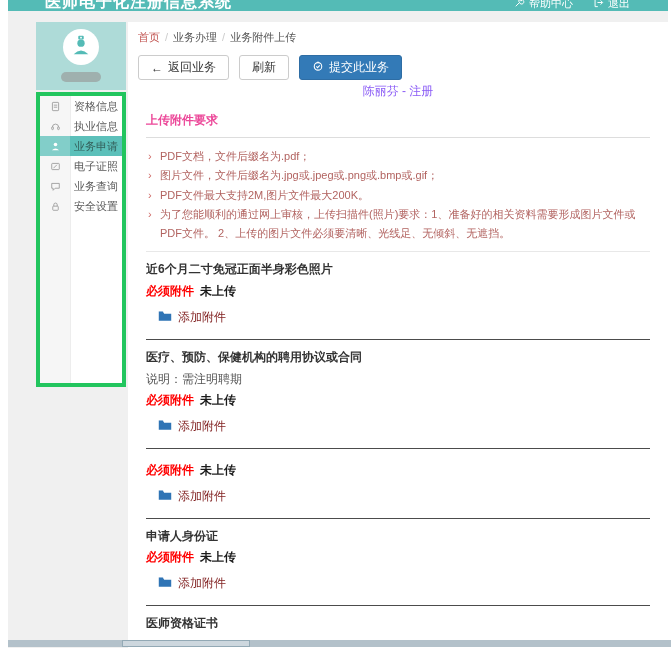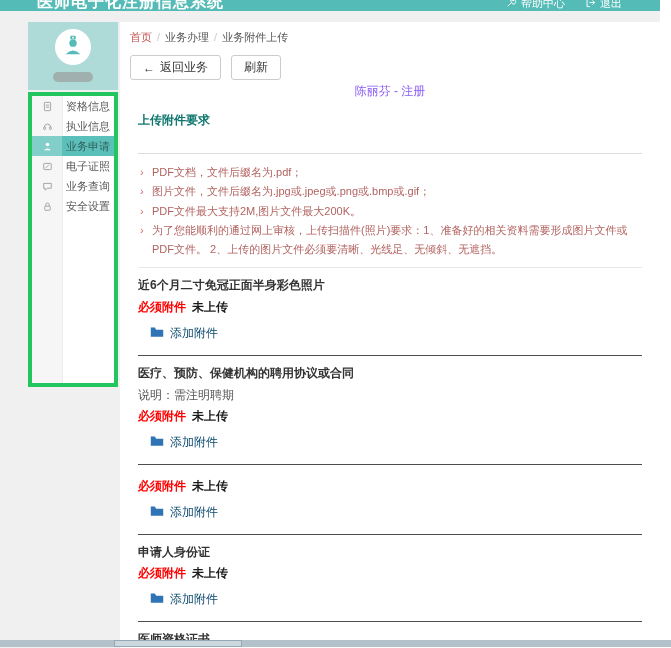--- a/index.html
+++ b/index.html
@@ -1,18 +1,18 @@
 <!DOCTYPE html>
 <html><head>
 <meta charset="utf-8">
 <style>
   * { margin:0; padding:0; box-sizing:border-box; }
   body { font-family:"Liberation Sans","DejaVu Sans",sans-serif; background:#fff; }
   .viewport { position:relative; width:671px; height:648px; overflow:hidden; background:#fff; }
-  .page { position:absolute; left:0; top:0; width:660px; height:648px; background:#f0f0f0; }
+  .page { position:absolute; left:8px; top:0; width:660px; height:648px; background:#f0f0f0; }
 
   
   .topbar { position:relative; height:11px; background:#54bbb6; overflow:hidden; }
   .topbar-title { position:absolute; left:37px; top:-8px; font-size:16px; font-weight:bold; color:#fff; letter-spacing:1px; white-space:nowrap; }
   .topbar-nav { position:absolute; right:38px; top:-4px; display:flex; gap:20px; }
   .topnav-item { display:flex; align-items:center; gap:4px; color:#fff; font-size:11px; cursor:pointer; white-space:nowrap; }
   .topnav-item svg { width:11px; height:11px; }
 
   .body-row { display:flex; align-items:flex-start; margin:11px 0 0 28px; }
 
@@ -47,33 +47,33 @@
   .toolbar { display:flex; gap:10px; margin:5px 0 2px; }
   .btn { height:25px; padding:0 12px; font-size:12px; border:1px solid #ccc; background:#fff; color:#333;
          border-radius:3px; display:flex; align-items:center; gap:5px; cursor:pointer; }
   .btn .arrow { font-size:12px; line-height:1; }
   .btn-primary { background:#337ab7; border-color:#2e6da4; color:#fff; }
   .btn-primary svg { width:12px; height:12px; }
 
   .applicant { text-align:center; font-size:12px; color:#8b5cf6; margin:3px 0 8px; }
 
   .req-panel { padding:4px 8px 0; }
-  .req-title { font-size:12px; font-weight:bold; color:#0f766e; padding-bottom:24px; border-bottom:1px solid #ddd; }
+  .req-title { font-size:12px; font-weight:bold; color:#ec4899; padding-bottom:8px; border-bottom:1px solid #ddd; }
   .req-list { padding:9px 0 8px; border-bottom:1px solid #e8e8e8; }
   .req-item { font-size:11px; color:#b26360; line-height:1.75; padding-left:14px; position:relative; }
   .req-item .marker { position:absolute; left:2px; color:#cf6a66; }
 
   .sections { padding:0 8px; }
   .att { padding:9px 0 4px; }
   .att-title { font-size:12px; font-weight:bold; color:#333; line-height:1.45; }
   .att-note { font-size:12px; color:#555; margin-top:4px; line-height:1.5; }
   .att-status { margin-top:4px; font-size:12px; font-weight:bold; }
   .req-flag { color:#f00; margin-right:6px;text-align:center; }
   .not-uploaded { color:#1a1a1a; }
-  .att-add { margin:9px 0 5px 12px; display:inline-flex; align-items:center; gap:6px; color:#0c4a6e; font-size:12px; cursor:pointer; }
+  .att-add { margin:9px 0 5px 12px; display:inline-flex; align-items:center; gap:6px; color:#7f1d1d; font-size:12px; cursor:pointer; }
   .att-add svg { width:14px; height:12px; }
   .att-divider { border-top:1px solid #4c4c4c; margin-top:4px; }
 
   
   .hscroll { position:absolute; left:0; top:640px; width:671px; height:7px; background:#b3c1ca; z-index:5; }
   .hscroll-thumb { position:absolute; left:114px; top:0; width:128px; height:7px; background:#cdd7de; border:1px solid #93a9b5; cursor:pointer; }
 </style>
 </head>
 <body>
 
@@ -177,20 +177,28 @@
         <div class="breadcrumb" id="breadcrumb"><span class="crumb crumb-0">首页</span><span class="crumb-sep">/</span><span class="crumb crumb-mid">业务办理</span><span class="crumb-sep">/</span><span class="crumb crumb-last">业务附件上传</span></div>
 
         <div class="toolbar">
           <button class="btn">
             <span class="arrow">←</span>
             <span>返回业务</span>
           </button>
           <button class="btn">
             <span>刷新</span>
           </button>
+          <button class="btn btn-primary">
+            <span><svg viewBox="0 0 16 16" fill="none" stroke="#fff" stroke-width="1.4">
+                  <circle cx="8" cy="8.5" r="5"></circle>
+                  <path d="M8 3.5 v-1.5"></path>
+                  <path d="M5.8 8.6 l1.6 1.6 3-3"></path>
+                </svg></span>
+            <span>提交此业务</span>
+          </button>
         </div>
 
         <div class="applicant">陈丽芬 - 注册</div>
 
         <div class="req-panel">
           <div class="req-title">上传附件要求</div>
           <div class="req-list" id="req-list">
               <div class="req-item"><span class="marker">›</span><span>PDF文档，文件后缀名为.pdf；</span></div>
               <div class="req-item"><span class="marker">›</span><span>图片文件，文件后缀名为.jpg或.jpeg或.png或.bmp或.gif；</span></div>
               <div class="req-item"><span class="marker">›</span><span>PDF文件最大支持2M,图片文件最大200K。</span></div>

